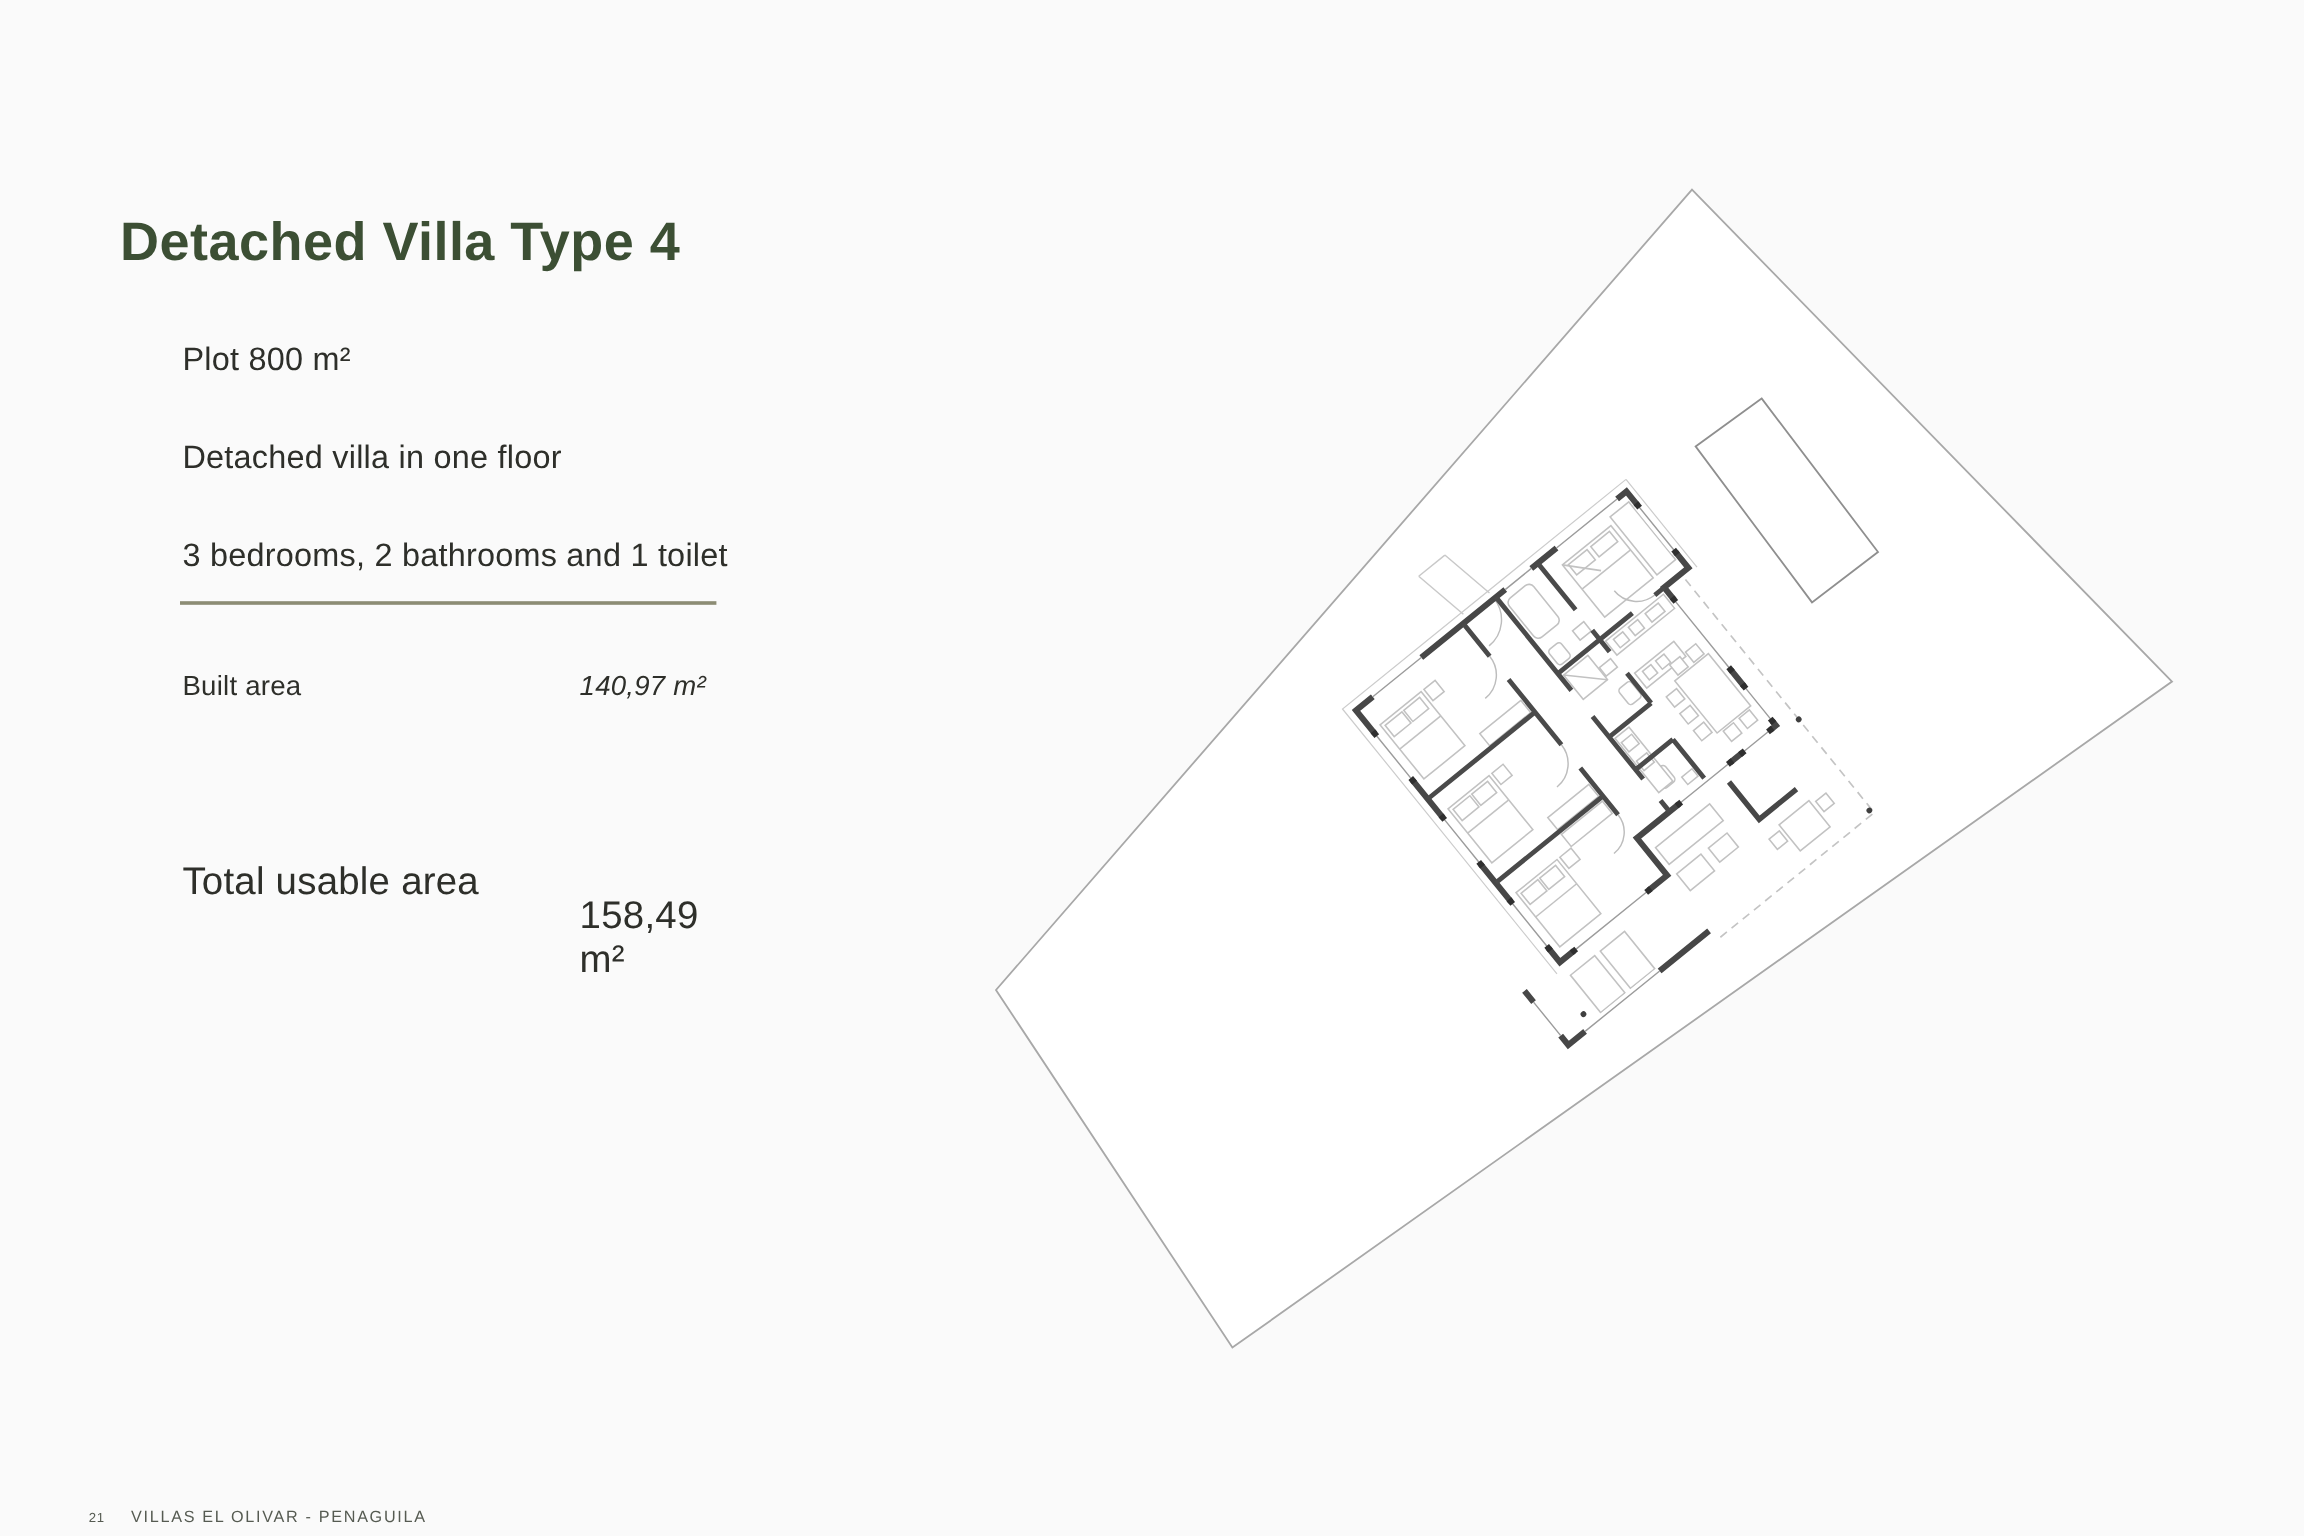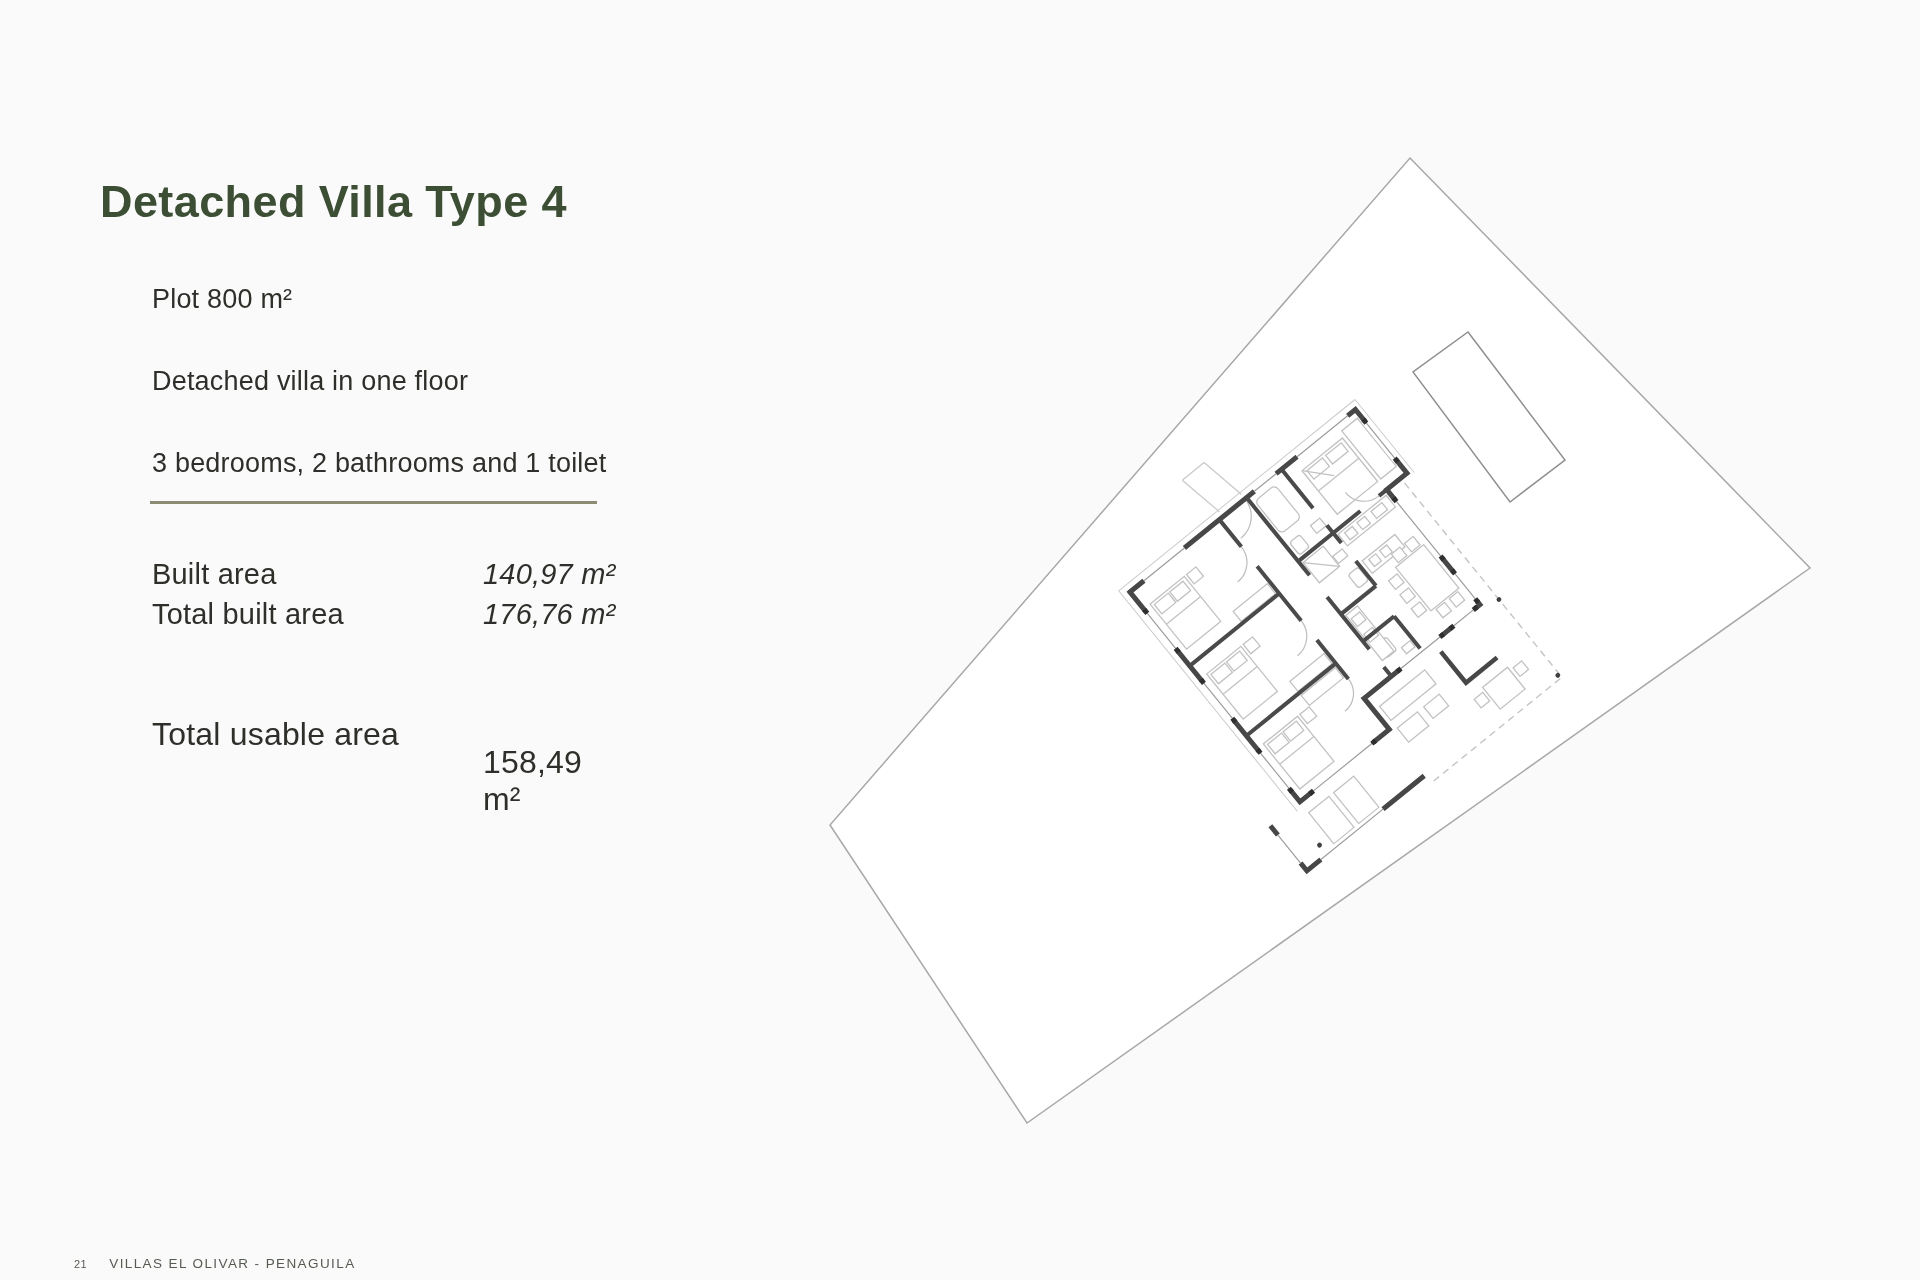--- a/index.html
+++ b/index.html
@@ -13,21 +13,21 @@
     position:absolute;left:100px;top:146px;
     font-size:45px;font-weight:700;letter-spacing:.4px;
     color:#3c4f34;
   }
   .spec{position:absolute;left:152px;font-size:27px;letter-spacing:.2px;color:#2e2f2a;}
   .spec.s0{top:284px;}
   .spec.s1{top:366px;}
   .spec.s2{top:448px;}
   .divider{position:absolute;left:150px;top:501px;width:447px;height:3px;background:#8c8c74;}
   .area-table{position:absolute;left:152px;top:558px;width:470px;}
-  .area-row{position:relative;height:40px;font-size:29px;letter-spacing:.2px;}
+  .area-row{position:relative;height:40px;font-size:23px;letter-spacing:.2px;}
   .area-row .lbl{position:absolute;left:0;top:0;}
   .area-row .val{position:absolute;left:331px;top:0;font-style:italic;}
   .total-row{position:absolute;left:152px;top:716px;width:470px;height:40px;font-size:32px;letter-spacing:.2px;}
   .total-row .lbl{position:absolute;left:0;top:0;}
   .total-row .val{position:absolute;left:331px;top:0;margin-top:28px;}
   .footer{position:absolute;left:74px;top:1256px;display:flex;align-items:baseline;gap:22px;color:#565b52;}
   .footer .pagenum{font-size:11px;letter-spacing:.5px;}
   .footer .project{font-size:13.5px;letter-spacing:1.4px;}
   .plan-svg{position:absolute;left:0;top:0;width:1920px;height:1280px;}
 </style>
@@ -39,24 +39,20 @@
 <div class="spec s0">Plot 800 m²</div>
 <div class="spec s1">Detached villa in one floor</div>
 <div class="spec s2">3 bedrooms, 2 bathrooms and 1 toilet</div>
 
 <div class="divider"></div>
 
 <div class="area-table">
   <div class="area-row">
     <span class="lbl">Built area</span>
     <span class="val">140,97 m²</span>
-  </div>
-  <div class="area-row">
-    <span class="lbl">Total built area</span>
-    <span class="val">176,76 m²</span>
   </div>
 </div>
 
 <div class="total-row">
   <span class="lbl">Total usable area</span>
   <span class="val">158,49 m²</span>
 </div>
 
 <svg class="plan-svg" viewBox="0 0 1920 1280" xmlns="http://www.w3.org/2000/svg">
 

